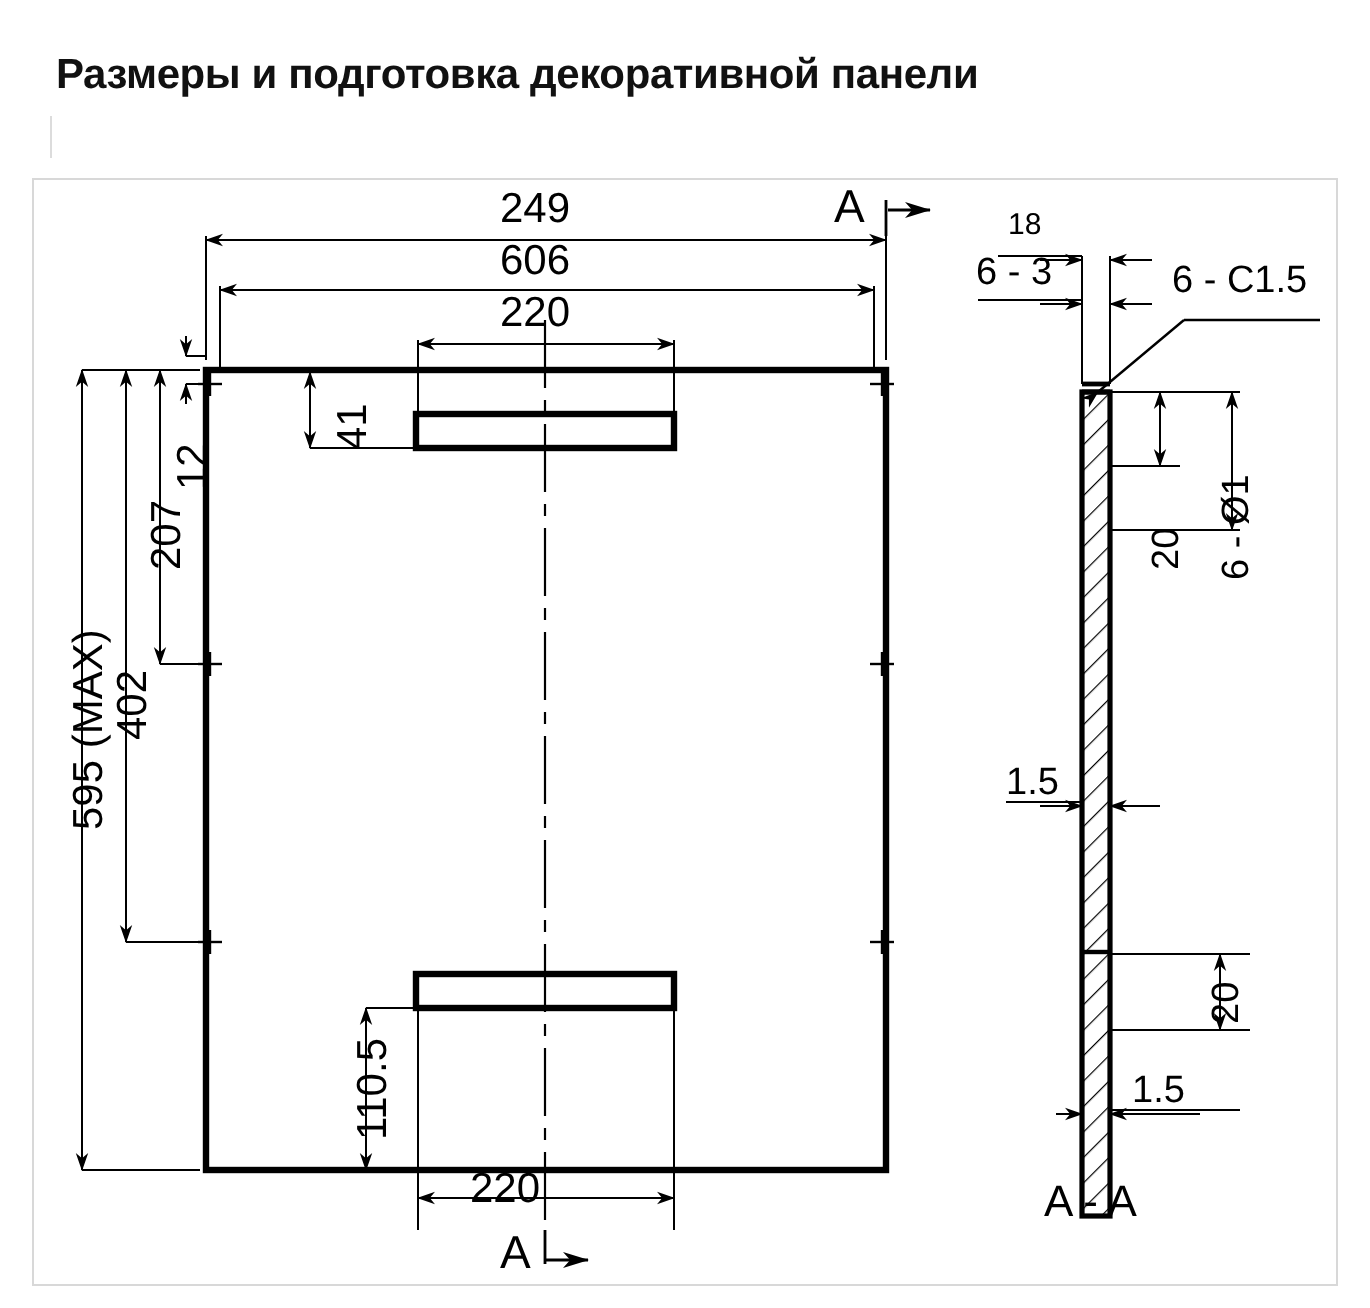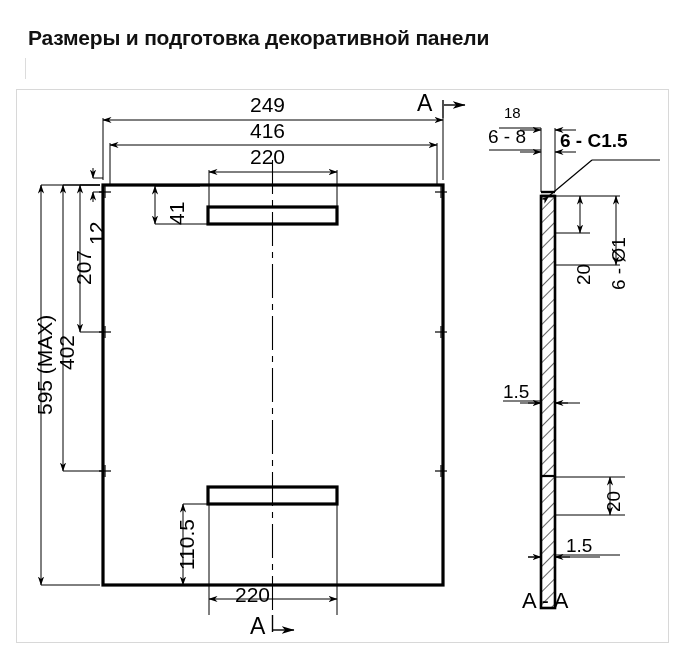--- a/index.html
+++ b/index.html
@@ -232,37 +232,37 @@
     <line x1="570" y1="557" x2="555" y2="557" marker-end="url(#arrowEnd)"></line>
     <line x1="555" y1="555" x2="620" y2="555"></line>
   </g>
 
   <g stroke="#000" stroke-width="2.2" fill="none">
     <line x1="541" y1="476" x2="555" y2="476"></line>
   </g>
 </svg>
 
 <div class="dim-label" style="left:250px; top:94px;">249</div>
-<div class="dim-label" style="left:250px; top:120px;">416</div>
+<div class="dim-label" style="left:250px; top:120px;">606</div>
 <div class="dim-label" style="left:250px; top:146px;">220</div>
 <div class="dim-label" style="left:235px; top:584px;">220</div>
 
 <div class="dim-label rot90" style="left:34px; top:415px;">595 (MAX)</div>
 <div class="dim-label rot90" style="left:56px; top:370px;">402</div>
 <div class="dim-label rot90" style="left:73px; top:285px;">207</div>
 <div class="dim-label rot90" style="left:86px; top:245px;">12</div>
 <div class="dim-label rot90" style="left:166px; top:225px;">41</div>
 <div class="dim-label rot90" style="left:176px; top:570px;">110.5</div>
 
 <div class="dim-label" style="left:417px; top:92px; font-size:23px;">A</div>
 <div class="dim-label" style="left:250px; top:615px; font-size:23px;">A</div>
 
 <div class="dim-label" style="left:504px; top:105px; font-size:15px;">18</div>
-<div class="dim-label" style="left:488px; top:127px; font-size:19px;">6 - 8</div>
-<div class="dim-label" style="left:560px; top:131px; font-size:19px;font-weight:bold;">6 - C1.5</div>
+<div class="dim-label" style="left:488px; top:127px; font-size:19px;">6 - 3</div>
+<div class="dim-label" style="left:586px; top:131px; font-size:19px;">6 - C1.5</div>
 
 <div class="dim-label rot90" style="left:574px; top:285px; font-size:19px;">20</div>
 <div class="dim-label rot90" style="left:609px; top:290px; font-size:19px;">6 - Ø1</div>
 
 <div class="dim-label" style="left:503px; top:382px; font-size:19px;">1.5</div>
 <div class="dim-label rot90" style="left:604px; top:512px; font-size:19px;">20</div>
 <div class="dim-label" style="left:566px; top:536px; font-size:19px;">1.5</div>
 
 <div class="dim-label" style="left:522px; top:590px; font-size:22px;">A - A</div>
 

